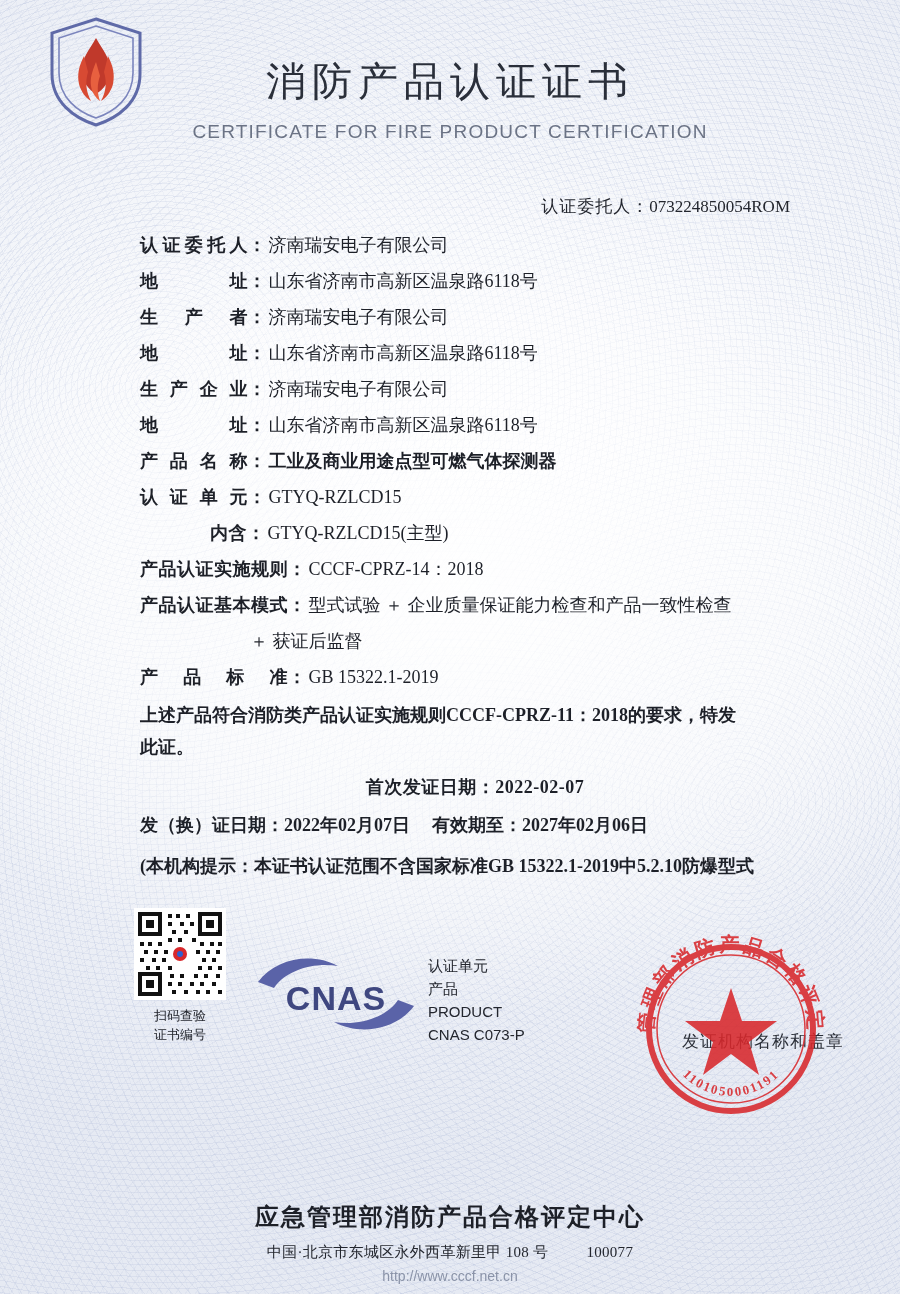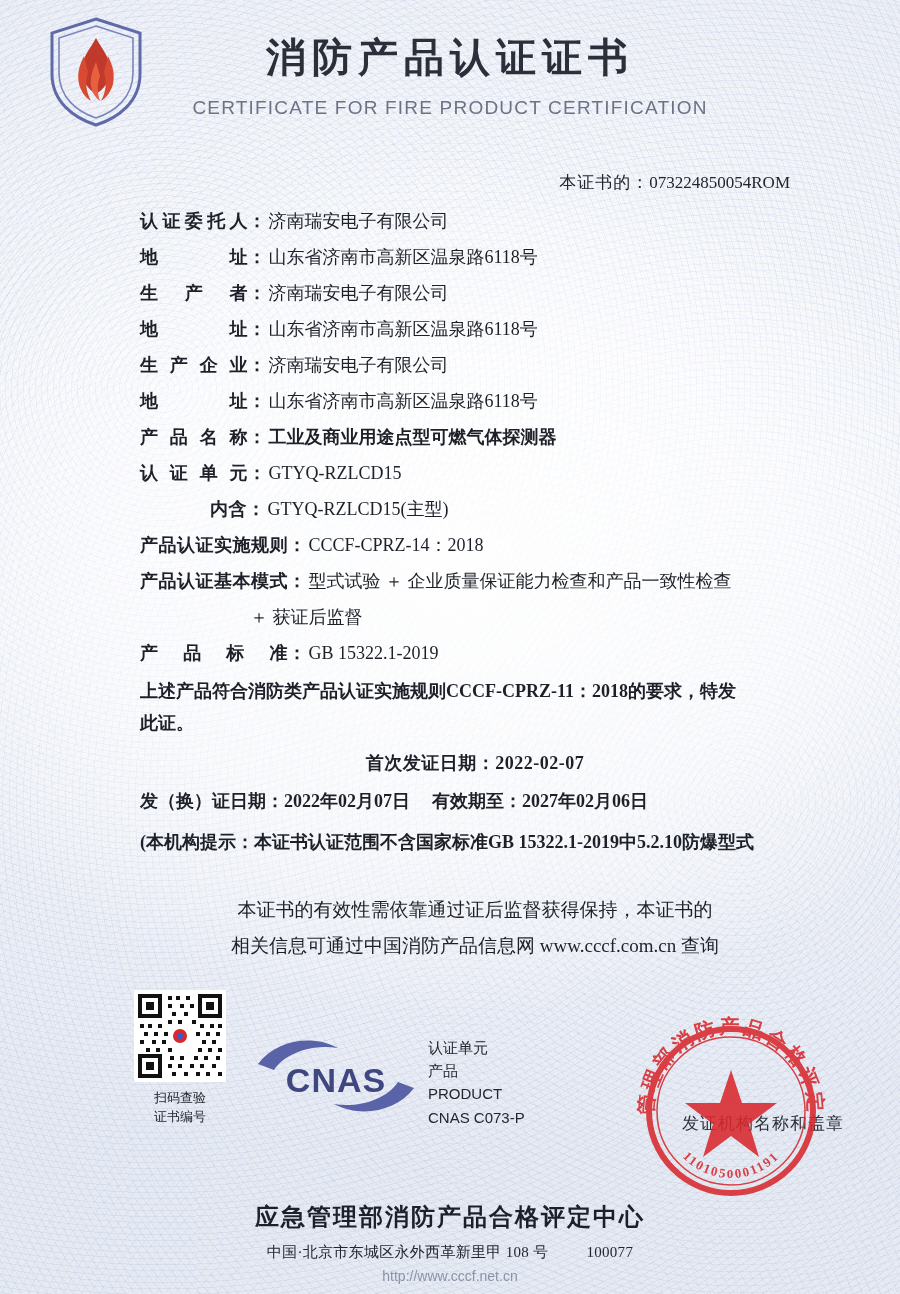--- a/index.html
+++ b/index.html
@@ -60,22 +60,23 @@
     position: absolute;
     left: 48px;
     top: 16px;
     width: 96px;
     height: 112px;
   }
   .title-cn {
     font-size: 40px;
     letter-spacing: 6px;
     color: #2a2f3a;
-    font-weight: 700;
+    font-weight: 400;
     font-family: "Liberation Serif", "DejaVu Serif", serif;
+    margin-top: 24px;
   }
   .title-en {
     margin-top: 12px;
     font-size: 19px;
     letter-spacing: 1.2px;
     color: #6b7385;
     font-family: "Liberation Sans", sans-serif;
   }
 
   
@@ -269,21 +270,21 @@
             <path d="M60 40 C65 50 67 58 65 68 C63 76 58 82 53 85 C58 76 59 66 56 56 Z" fill="#d84a33"></path>
             <path d="M48 46 C44 56 42 62 43 70 C44 77 48 82 52 85 C49 77 49 68 52 60 Z" fill="#e8603f"></path>
           </g>
         </svg>
       </div>
       <div class="title-cn">消防产品认证证书</div>
       <div class="title-en">CERTIFICATE FOR FIRE PRODUCT CERTIFICATION</div>
     </div>
 
     <div class="cert-no">
-      <span class="label">本证书的：</span><span class="value">073224850054ROM</span>
+      <span class="label">认证委托人：</span><span class="value">073224850054ROM</span>
     </div>
 
     <div class="fields">
 
       <div class="row">
         <span class="k spread">认证委托人</span>
           <span class="k">：</span>
         <span class="v">济南瑞安电子有限公司</span>
       </div>
 
@@ -366,24 +367,20 @@
       </div>
 
       <div class="date-issue">
         <span>发（换）证日期：</span><span>2022年02月07日</span><span class="gap"></span><span>有效期至：</span><span>2027年02月06日</span>
       </div>
 
       <div class="note">
         <span>(本机构提示：本证书认证范围不含国家标准GB 15322.1-2019中5.2.10防爆型式</span>
       </div>
 
-      <div class="validity">
-        <div>本证书的有效性需依靠通过证后监督获得保持，本证书的</div>
-        <div>相关信息可通过中国消防产品信息网 www.cccf.com.cn 查询</div>
-      </div>
     </div>
 
     <div class="marks">
 
       <div class="qr-block">
         <div class="qr">
           <svg viewBox="0 0 92 92" width="92" height="92" aria-hidden="true">
             <rect x="0" y="0" width="92" height="92" fill="#ffffff"></rect>
             <g fill="#111111">
 

